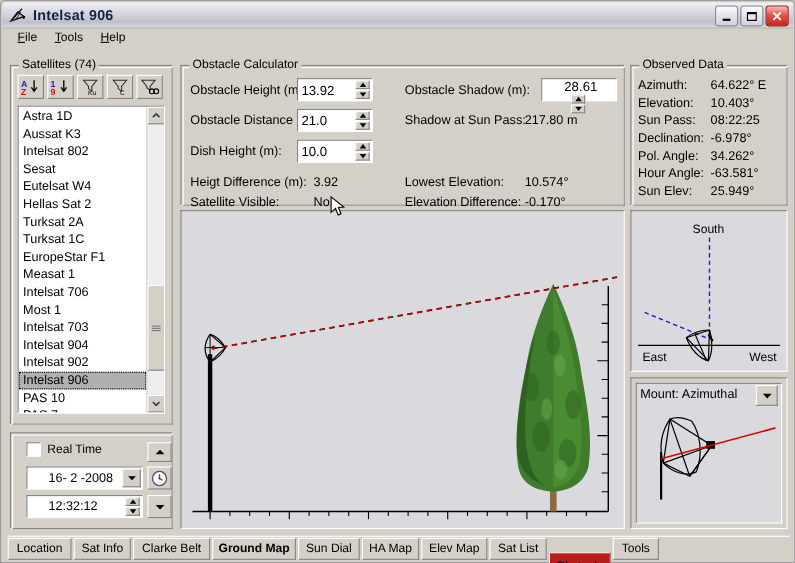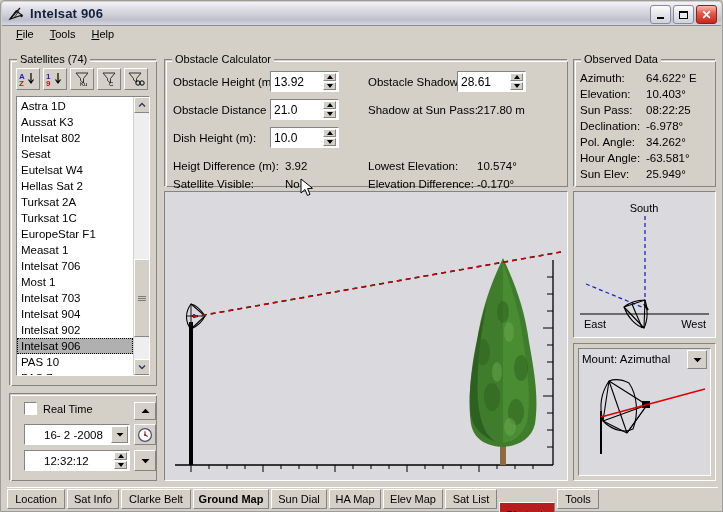--- a/index.html
+++ b/index.html
@@ -467,21 +467,21 @@
             </div>
         </div>
       </div>
 
       <div class="lbl" style="left:8px; top:100px;">Heigt Difference (m):</div>
       <div class="val-static" style="left:120px; top:100px;">3.92</div>
       <div class="lbl" style="left:8px; top:118px;">Satellite Visible:</div>
       <div class="val-static" style="left:120px; top:118px;">No</div>
 
       <div class="lbl" style="left:203px; top:16px;">Obstacle Shadow (m):</div>
-      <div class="spinbox" style="left:292px; top:11px;">
+      <div class="spinbox" style="left:327px; top:11px;flex-direction:column;">
         <span class="sv">28.61</span>
         <div class="spin-col">
           <div>
               <span class="arrow-up"></span>
             </div>
           <div>
               <span class="arrow-dn"></span>
             </div>
         </div>
       </div>

